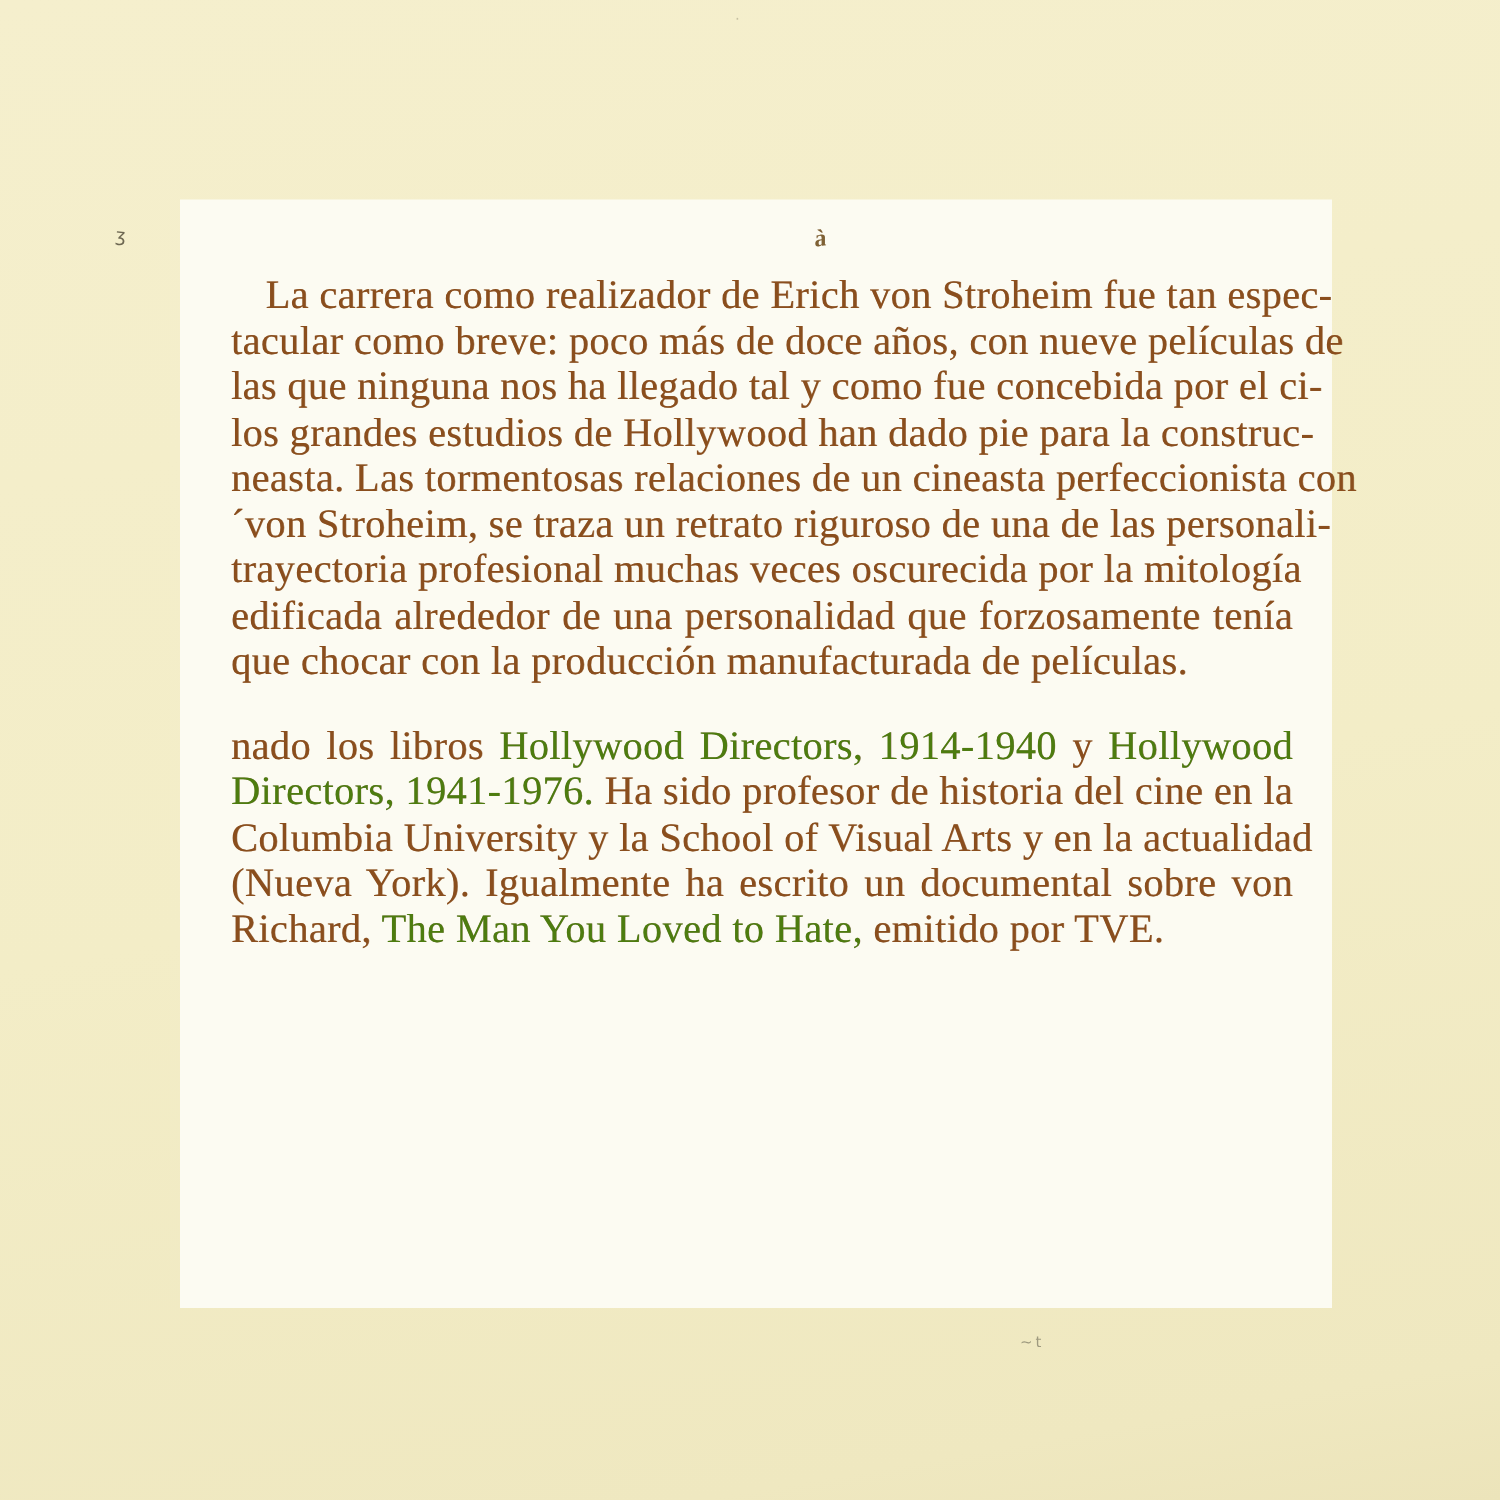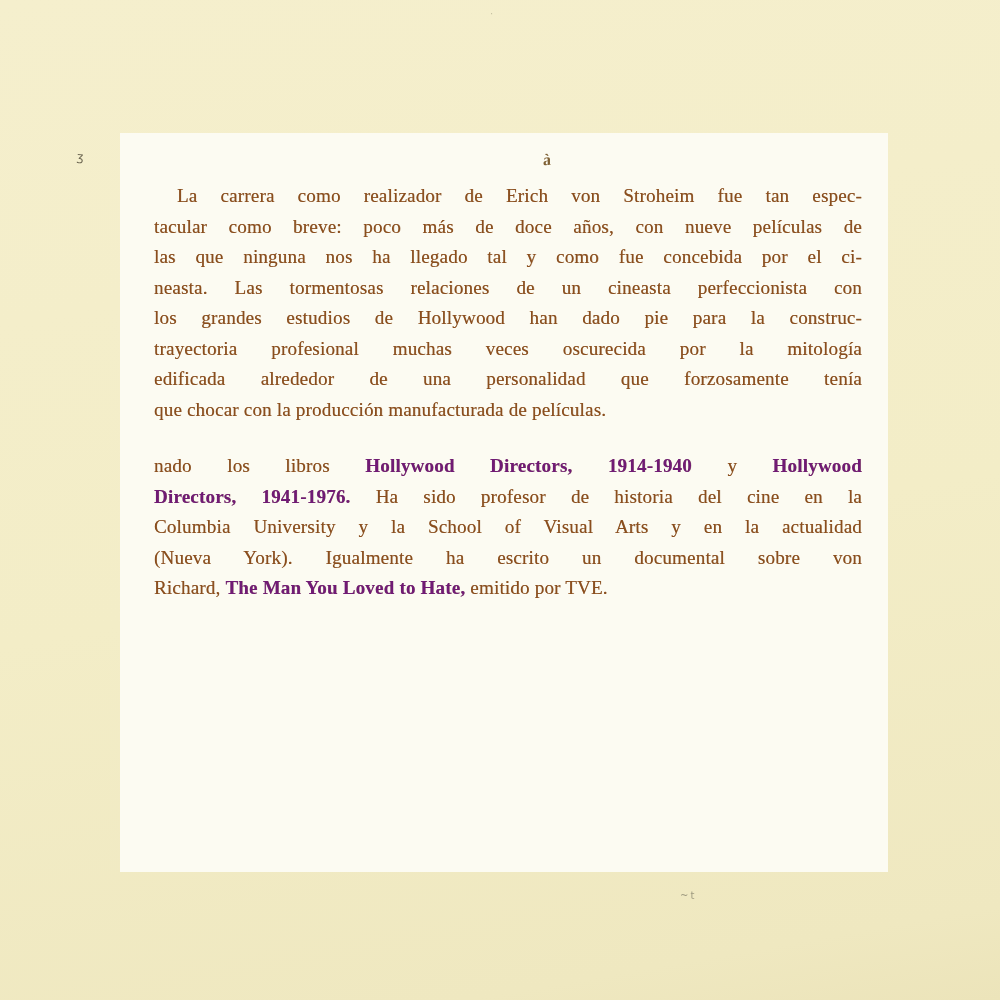--- a/index.html
+++ b/index.html
@@ -34,38 +34,38 @@
   }
   .textblock {
     position: absolute;
     left: 34px;
     top: 48px;
     width: 708px;
   }
   .para { margin: 0; padding: 0; }
   .para.bio { margin-top: 26px; }
   .line {
-    font-size: 19px;
+    font-size: 27px;
     line-height: 30.5px;
     height: 30.5px;
     color: #8a4e1d;
     letter-spacing: 0.2px;
     text-align: justify;
     text-align-last: justify;
     white-space: nowrap;
     text-shadow: 0.3px 0 0 rgba(125, 68, 22, 0.55);
   }
   .line.endline {
     text-align: right;
     text-align-last: left;
   }
   .line.indent { text-indent: 23px; }
   .b {
-    font-weight: 700;
-    color: #701a75;
+    font-weight: 400;
+    color: #4d7c0f;
     text-shadow: 0.2px 0 0 rgba(84, 38, 10, 0.5);
   }
   .speck {
     position: absolute;
     color: #565040;
     font-family: "DejaVu Sans", sans-serif;
   }
   .speck-top {
     left: 490px;
     top: 8px;
@@ -102,22 +102,23 @@
   <div class="panel">
 
     <span class="ornament">à</span>
 
     <div class="textblock">
 
       <div class="para synopsis">
         <div class="line indent">La carrera como realizador de Erich von Stroheim fue tan espec-</div>
         <div class="line">tacular como breve: poco más de doce años, con nueve películas de</div>
         <div class="line">las que ninguna nos ha llegado tal y como fue concebida por el ci-</div>
+        <div class="line">los grandes estudios de Hollywood han dado pie para la construc-</div>
         <div class="line">neasta. Las tormentosas relaciones de un cineasta perfeccionista con</div>
-        <div class="line">los grandes estudios de Hollywood han dado pie para la construc-</div>
+        <div class="line">´von Stroheim, se traza un retrato riguroso de una de las personali-</div>
         <div class="line">trayectoria profesional muchas veces oscurecida por la mitología</div>
         <div class="line">edificada alrededor de una personalidad que forzosamente tenía</div>
         <div class="line endline">que chocar con la producción manufacturada de películas.</div>
       </div>
 
       <div class="para bio">
         <div class="line"><span>nado los libros </span><span class="b">Hollywood Directors, 1914-1940</span><span> y </span><span class="b">Hollywood</span></div>
         <div class="line"><span class="b">Directors, 1941-1976.</span><span> Ha sido profesor de historia del cine en la</span></div>
         <div class="line">Columbia University y la School of Visual Arts y en la actualidad</div>
         <div class="line">(Nueva York). Igualmente ha escrito un documental sobre von</div>

